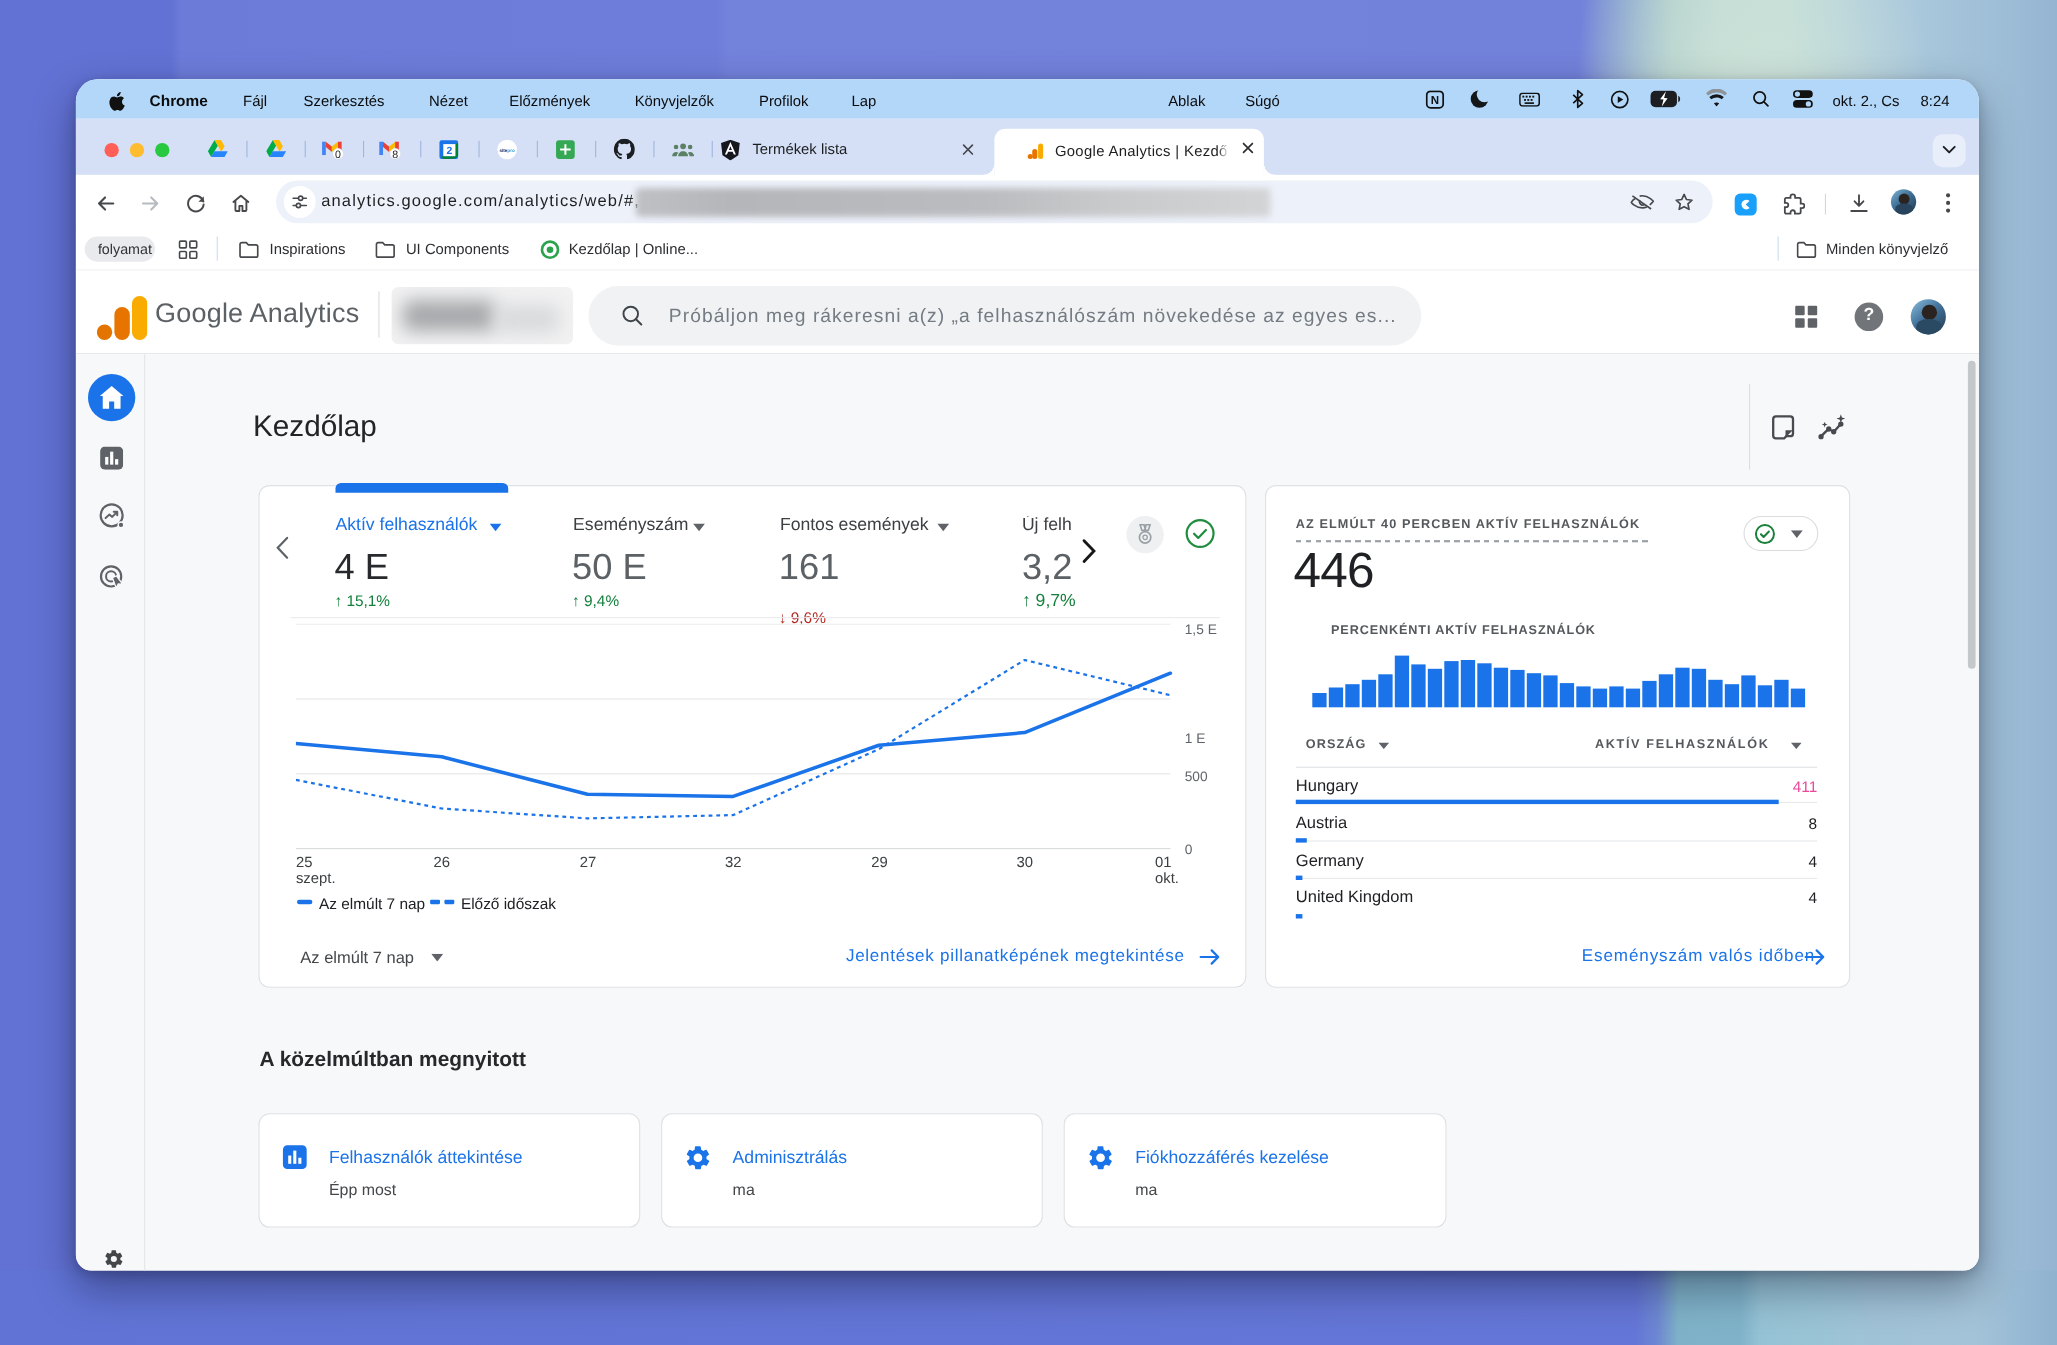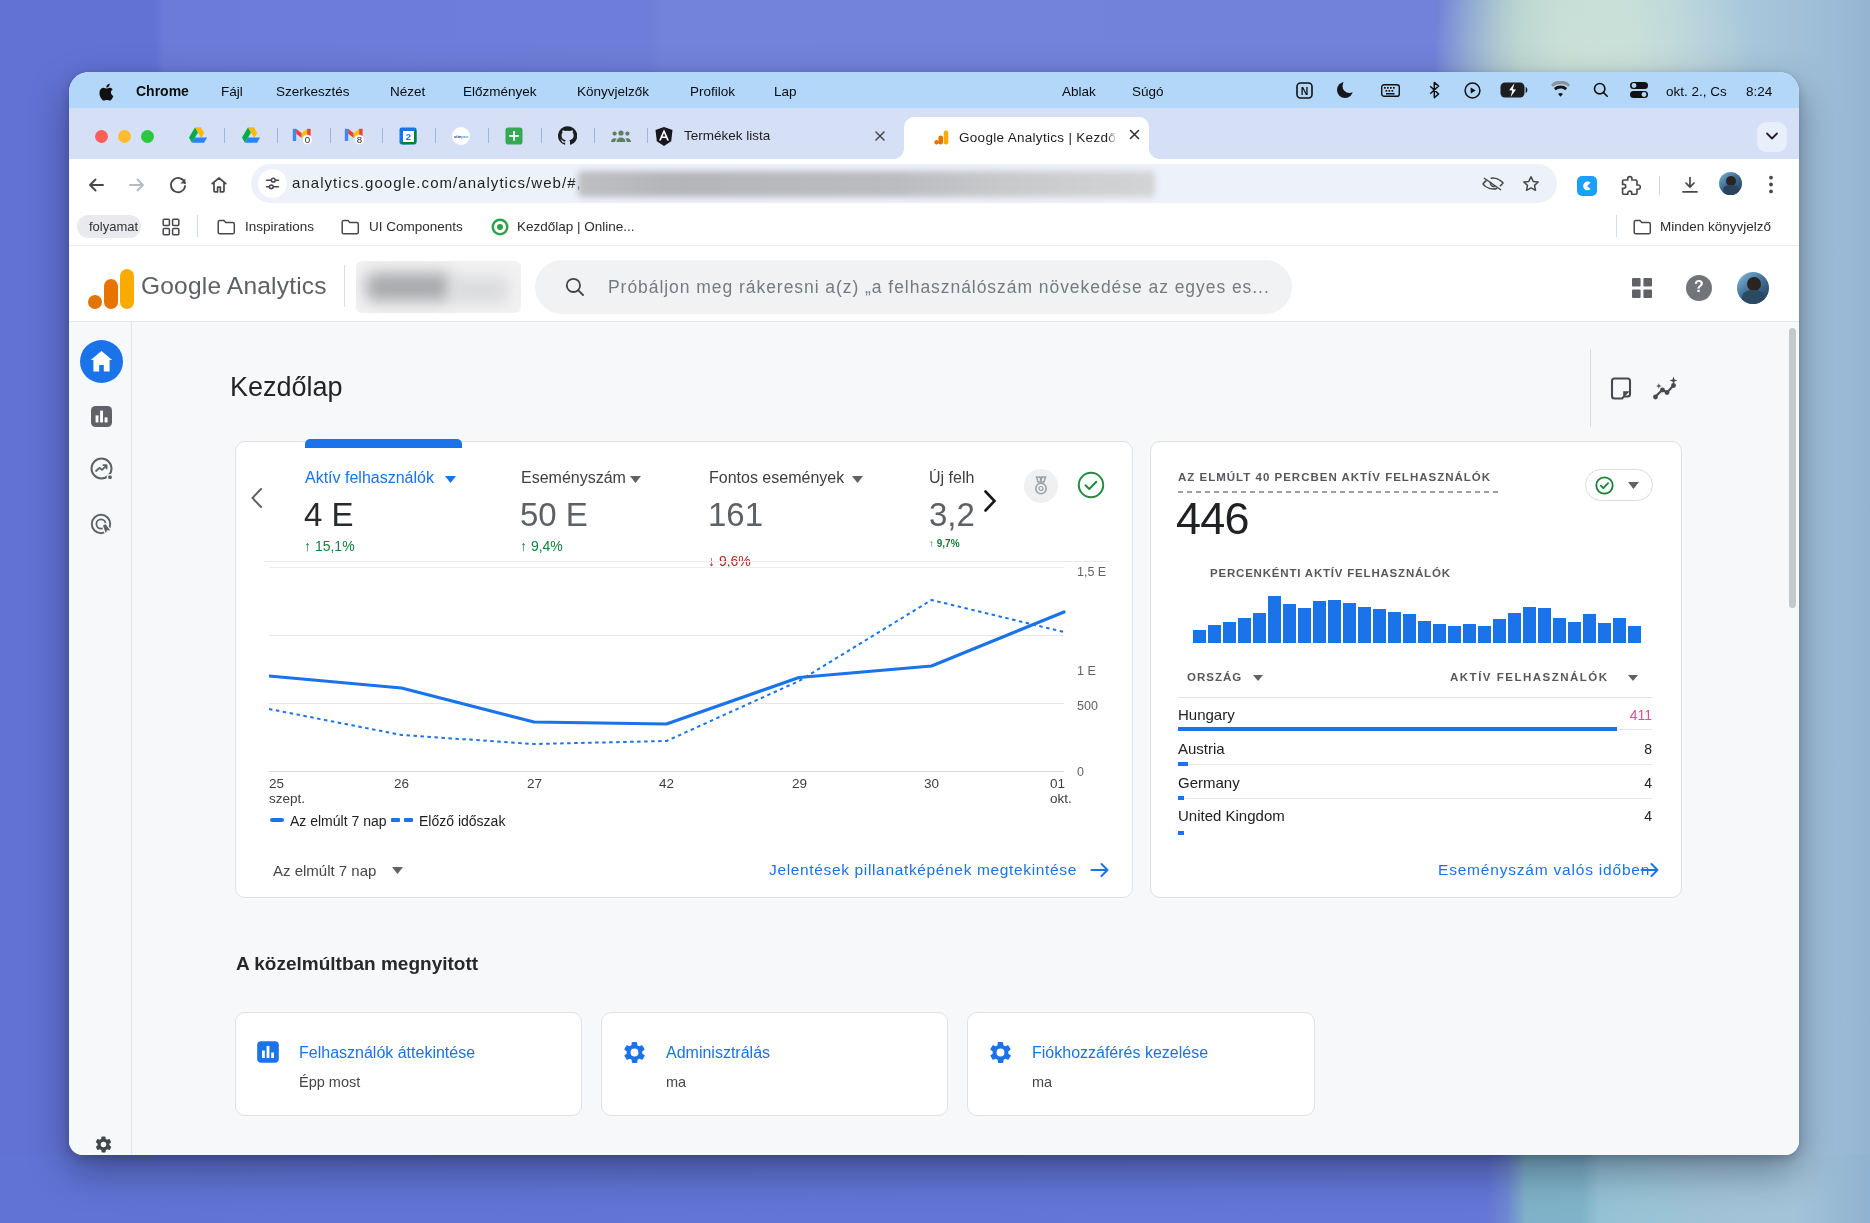--- a/index.html
+++ b/index.html
@@ -520,21 +520,21 @@
   <div class="abs" style="left:852px;top:476px;width:11px;height:7px;">
     <svg width="11" height="7">
       <path d="M0 0h11L5.5 7z" fill="#5f6368"></path>
     </svg>
   </div>
   <div class="abs" style="left:708px;top:496px;font-size:33px;color:#5c6165;">161</div>
   <div class="abs" style="left:708px;top:538px;font-size:14px;font-weight:500;color:#b3261e;margin-top:15px;">↓ 9,6%</div>
 
   <div class="abs" style="left:929px;top:469px;width:50px;overflow:hidden;font-size:16px;font-weight:500;color:#3c4043;white-space:nowrap;">Új felh</div>
   <div class="abs" style="left:929px;top:496px;font-size:33px;color:#5c6165;">3,2</div>
-  <div class="abs" style="left:929px;top:538px;font-size:10px;font-weight:700;color:#14803c;">↑ 9,7%</div>
+  <div class="abs" style="left:929px;top:538px;font-size:16px;font-weight:400;color:#14803c;">↑ 9,7%</div>
 
   <div class="abs" style="left:1024px;top:469px;width:34px;height:34px;border-radius:50%;background:#eff0f1;"></div>
   <div class="abs" style="left:1032px;top:476px;width:18px;height:20px;">
     <svg width="18" height="20" viewBox="0 0 18 20">
       <g fill="none" stroke="#9aa0a6" stroke-width="1.5">
         <path d="M4.5 1h3.6l1.2 5h-3.3zM13.5 1H9.9l-1.2 5h3.3z"></path>
         <circle cx="9" cy="12.5" r="5.2"></circle>
         <circle cx="9" cy="12.5" r="2" stroke-width="1.2"></circle>
       </g>
     </svg>
@@ -558,21 +558,21 @@
       <polyline points="0,116 132.5,128 265,162 397.5,164 530,117.5 662.5,106 795,52" fill="none" stroke="#1a73e8" stroke-width="3.2" stroke-linejoin="round" stroke-linecap="round"></polyline>
     </svg>
   </div>
   <div class="abs" style="left:1077px;top:565px;font-size:12.5px;color:#5f6368;">1,5 E</div>
   <div class="abs" style="left:1077px;top:631px;font-size:12.5px;color:#5f6368;margin-top:33px;">1 E</div>
   <div class="abs" style="left:1077px;top:699px;font-size:12.5px;color:#5f6368;">500</div>
   <div class="abs" style="left:1077px;top:765px;font-size:12.5px;color:#5f6368;">0</div>
   <div class="abs" style="left:269px;top:776px;font-size:13.5px;color:#3c4043;">25<br>szept.</div>
   <div class="abs" style="left:394px;top:776px;font-size:13.5px;color:#3c4043;">26</div>
   <div class="abs" style="left:527px;top:776px;font-size:13.5px;color:#3c4043;">27</div>
-  <div class="abs" style="left:659px;top:776px;font-size:13.5px;color:#3c4043;">42</div>
+  <div class="abs" style="left:659px;top:776px;font-size:13.5px;color:#3c4043;">32</div>
   <div class="abs" style="left:792px;top:776px;font-size:13.5px;color:#3c4043;">29</div>
   <div class="abs" style="left:924px;top:776px;font-size:13.5px;color:#3c4043;">30</div>
   <div class="abs" style="left:1050px;top:776px;font-size:13.5px;color:#3c4043;text-align:left;">01<br>okt.</div>
 
   <div class="abs" style="left:270px;top:818px;width:14px;height:4px;border-radius:2px;background:#1a73e8;"></div>
   <div class="abs" style="left:290px;top:813px;font-size:14px;color:#202124;">Az elmúlt 7 nap</div>
   <div class="abs" style="left:391px;top:818px;width:9px;height:4px;border-radius:1px;background:#1a73e8;"></div>
   <div class="abs" style="left:404px;top:818px;width:9px;height:4px;border-radius:1px;background:#1a73e8;"></div>
   <div class="abs" style="left:419px;top:813px;font-size:14px;color:#202124;">Előző időszak</div>
 

